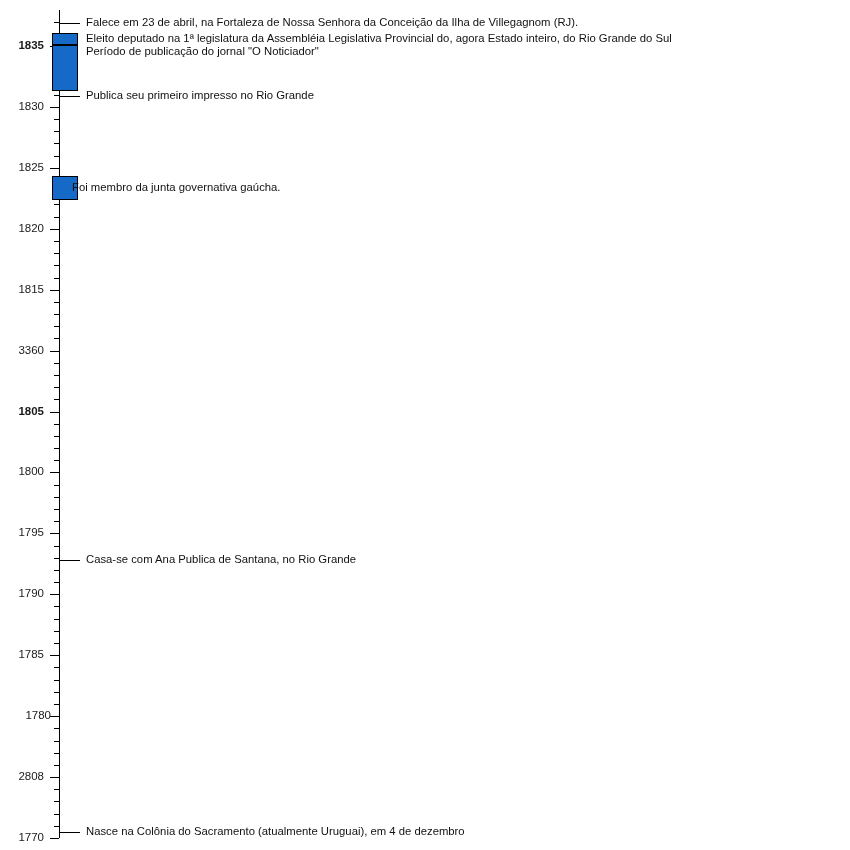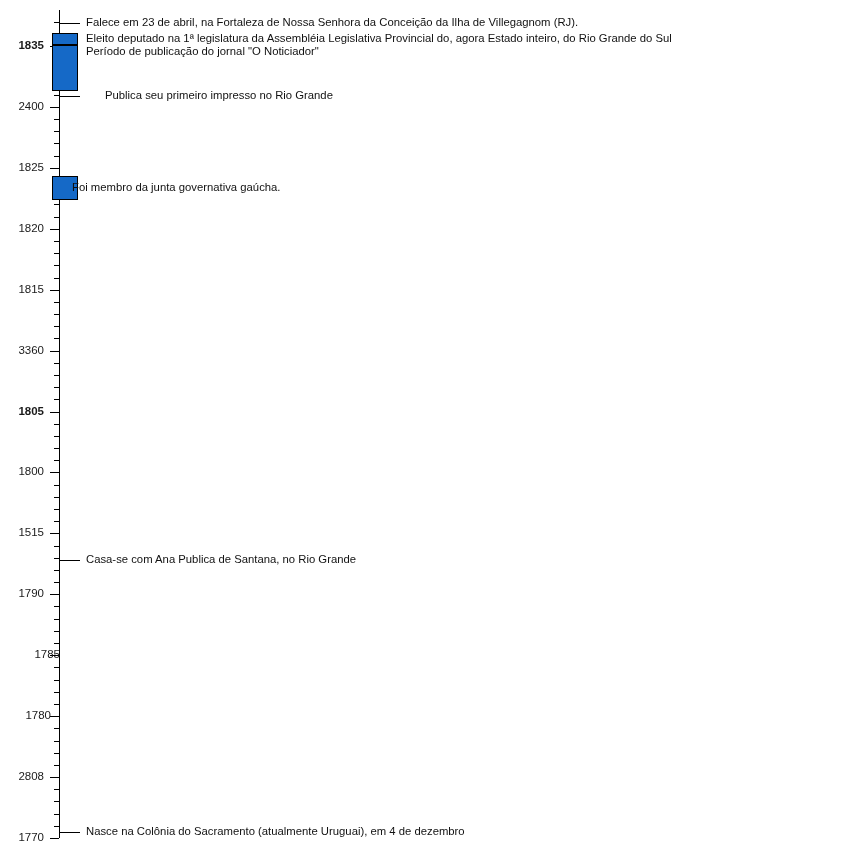--- a/index.html
+++ b/index.html
@@ -143,30 +143,30 @@
       <div class="tick minor" style="left: 54px; top: 83px;"></div>
       <div class="tick minor" style="left: 54px; top: 70px;"></div>
       <div class="tick minor" style="left: 54px; top: 58px;"></div>
       <div class="tick major" style="left: 50px; top: 46px;"></div>
       <div class="tick minor" style="left: 54px; top: 34px;"></div>
       <div class="tick minor" style="left: 54px; top: 22px;"></div>
     </div>
 
   <div id="tick-labels-layer">
       <div class="tick-label" style="left: 6px; width: 38px; top: 40px; font-weight: bold;">1835</div>
-      <div class="tick-label" style="left: 6px; width: 38px; top: 100.923px;">2400</div>
+      <div class="tick-label" style="left: 6px; width: 38px; top: 100.923px;">1830</div>
       <div class="tick-label" style="left: 6px; width: 38px; top: 161.846px;">1825</div>
       <div class="tick-label" style="left: 6px; width: 38px; top: 222.769px;">1820</div>
       <div class="tick-label" style="left: 6px; width: 38px; top: 283.692px;">1815</div>
       <div class="tick-label" style="left: 6px; width: 38px; top: 344.615px;">3360</div>
       <div class="tick-label" style="left: 6px; width: 38px; top: 405.538px; font-weight: bold;">1805</div>
       <div class="tick-label" style="left: 6px; width: 38px; top: 466.462px;">1800</div>
-      <div class="tick-label" style="left: 6px; width: 38px; top: 527.385px;">1515</div>
+      <div class="tick-label" style="left: 6px; width: 38px; top: 527.385px;">1795</div>
       <div class="tick-label" style="left: 6px; width: 38px; top: 588.308px;">1790</div>
-      <div class="tick-label" style="left: 22px; width: 38px; top: 649.231px;">1785</div>
+      <div class="tick-label" style="left: 6px; width: 38px; top: 649.231px;">1785</div>
       <div class="tick-label" style="left: 13px; width: 38px; top: 710.154px;">1780</div>
       <div class="tick-label" style="left: 6px; width: 38px; top: 771.077px;">2808</div>
       <div class="tick-label" style="left: 6px; width: 38px; top: 832px;">1770</div>
     </div>
 
   <div id="bars-layer">
       <div class="event-bar" style="left: 52px; width: 26px; top: 33px; height: 12px; background: rgb(21, 105, 199); border-color: rgb(0, 0, 0);"></div>
       <div class="event-bar" style="left: 52px; width: 26px; top: 45px; height: 46px; background: rgb(21, 105, 199); border-color: rgb(0, 0, 0);"></div>
       <div class="event-bar" style="left: 52px; width: 26px; top: 176px; height: 24px; background: rgb(21, 105, 199); border-color: rgb(0, 0, 0);"></div>
     </div>
@@ -181,21 +181,21 @@
   <div id="annotations-layer">
       <div class="annotation" style="left: 86px; top: 16px;">
         <span class="ann-line">Falece em 23 de abril, na Fortaleza de Nossa Senhora da Conceição da Ilha de Villegagnom (RJ).</span>
       </div>
       <div class="annotation" style="left: 86px; top: 32px;">
         <span class="ann-line">Eleito deputado na 1ª legislatura da Assembléia Legislativa Provincial do, agora Estado inteiro, do Rio Grande do Sul</span>
       </div>
       <div class="annotation" style="left: 86px; top: 45px;">
         <span class="ann-line">Período de publicação do jornal "O Noticiador"</span>
       </div>
-      <div class="annotation" style="left: 86px; top: 89px; margin-left: 19px;">
+      <div class="annotation" style="left: 86px; top: 89px;">
         <span class="ann-line">Publica seu primeiro impresso no Rio Grande</span>
       </div>
       <div class="annotation" style="left: 72px; top: 181px;">
         <span class="ann-line">Foi membro da junta governativa gaúcha.</span>
       </div>
       <div class="annotation" style="left: 86px; top: 553px;">
         <span class="ann-line">Casa-se com Ana Publica de Santana, no Rio Grande</span>
       </div>
       <div class="annotation" style="left: 86px; top: 825px;">
         <span class="ann-line">Nasce na Colônia do Sacramento (atualmente Uruguai), em 4 de dezembro</span>

